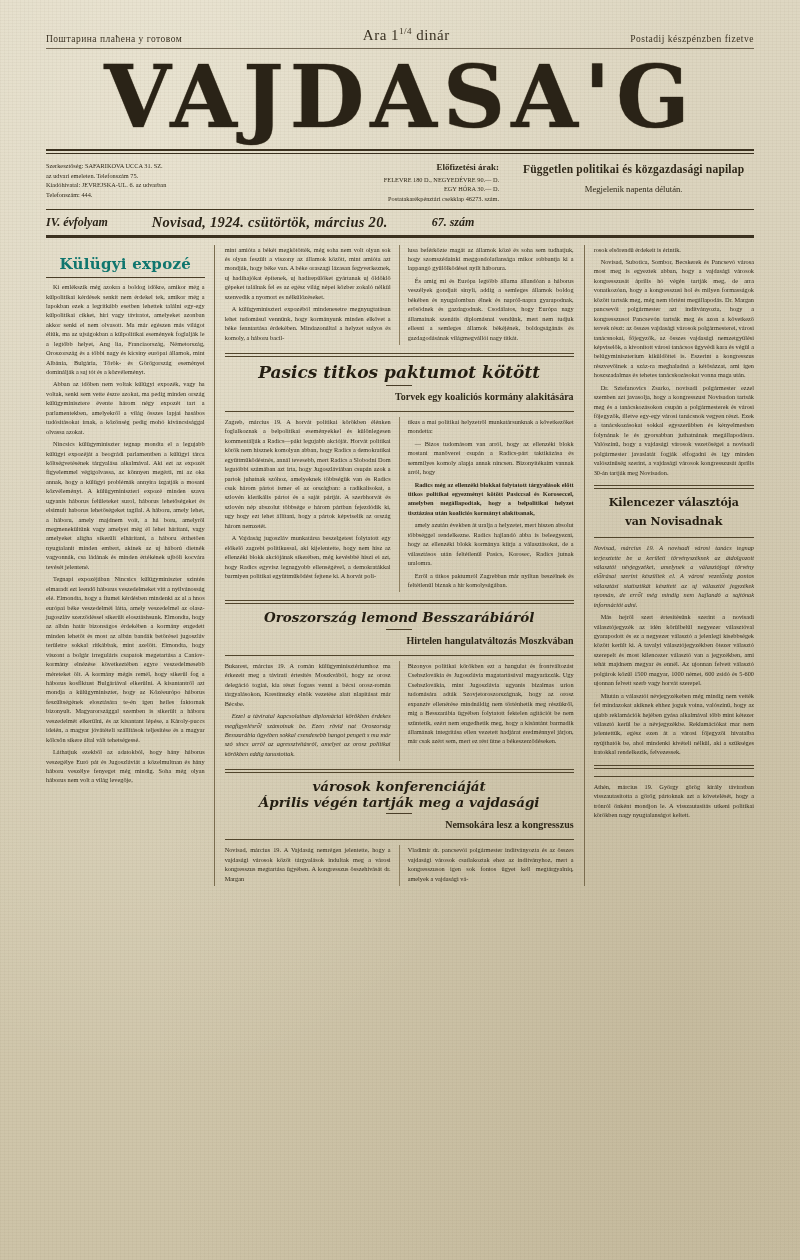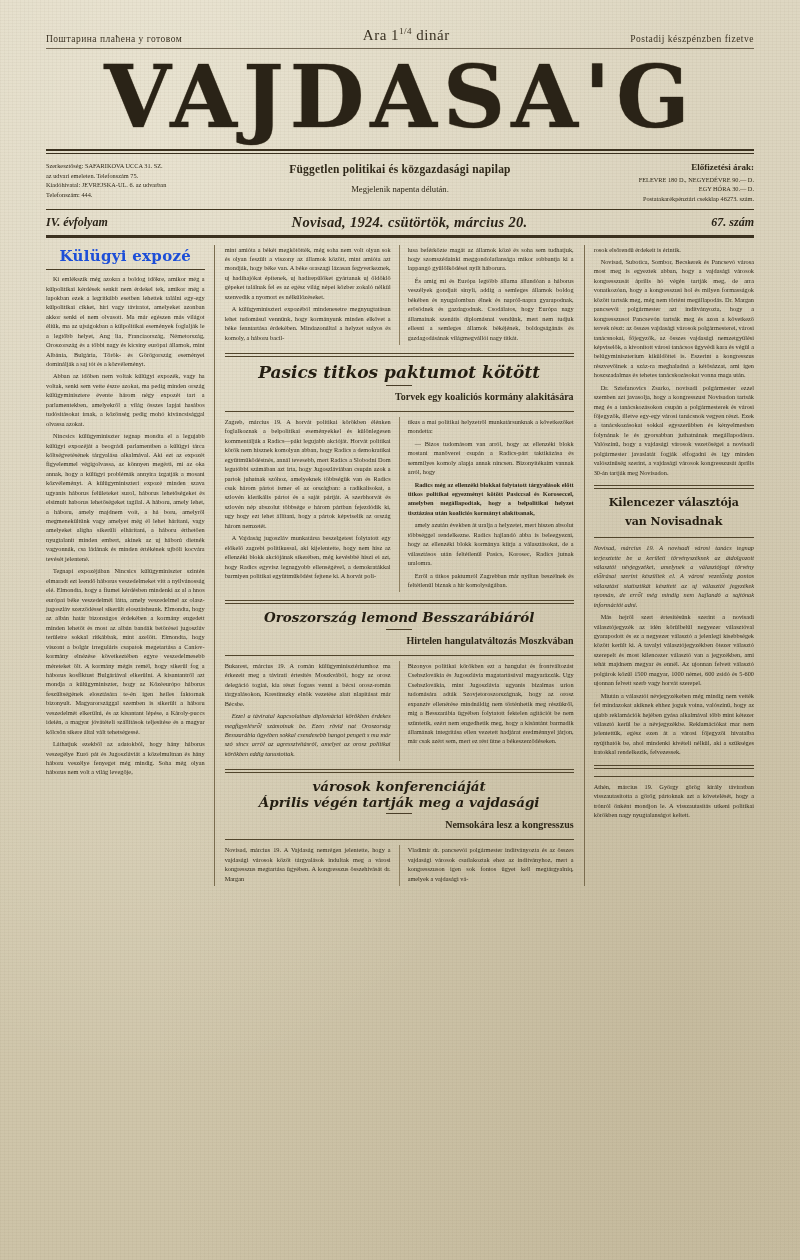--- a/index.html
+++ b/index.html
@@ -57,22 +57,22 @@
   }
   .imprint .col{width:31%;}
   .imprint .col.mid{width:34%;text-align:center;}
   .imprint .col.right{text-align:right;}
   .imprint .mid .tag{font-size:11.5px;font-weight:700;letter-spacing:.2px;}
   .imprint .mid .sub{font-size:8.6px;margin-top:4px;}
   .imprint .right .head{font-weight:700;font-size:9px;}
 
   .rule-med{height:1px;background:#40351f;}
   .issuebar{
-    display:flex;justify-content:space-between;align-items:center;
-    padding:4px 0 4px;font-size:12px;font-weight:700;font-style:italic;
+    display:flex;justify-content:flex-start;align-items:center;
+    padding:4px 0 4px;font-size:12px;font-weight:700;font-style:italic;gap:44px;
   }
   .issuebar .center{font-size:14.5px;font-style:italic;font-weight:700;letter-spacing:.3px;}
   .rule-thick{height:2.5px;background:#3c3220;}
 
   
   .cols{display:flex;margin-top:7px;}
   .col{
     font-size:6.3px;line-height:1.5;text-align:justify;
     color:#2f2819;
     hyphens:auto;
@@ -81,21 +81,21 @@
   .c2{width:356px;padding:0 10px;border-right:1px solid #7a6c4e;}
   .c3{width:184px;padding-left:9px;}
 
   .c2inner{display:flex;}
   .c2a{width:166px;padding-right:8px;border-right:1px solid #8e8061;}
   .c2b{width:166px;padding-left:8px;}
 
   h1.hl{
     font-family:"DejaVu Serif",serif;
     font-weight:700;font-size:15px;text-align:center;
-    margin:0 0 2px;letter-spacing:.3px;color:#1d4ed8;
+    margin:8px 0 2px;letter-spacing:.3px;color:#0f766e;
   }
   h2.hl2{
     font-family:"DejaVu Serif",serif;
     font-weight:700;font-size:17px;font-style:italic;text-align:center;
     margin:0;line-height:1.12;color:#241e12;
   }
   h3.hl3{
     font-family:"DejaVu Serif",serif;
     font-weight:700;font-size:13.5px;font-style:italic;text-align:center;
     margin:0;line-height:1.15;color:#241e12;
@@ -139,29 +139,29 @@
   <div class="underbar"></div>
   <div class="underbar2"></div>
 
   <div class="imprint">
     <div class="col left">
       <div>Szerkesztőség: SAFARIKOVA UCCA 31. SZ.</div>
       <div>az udvari emeleten.        Telefonszám 75.</div>
       <div>Kiadóhivatal: JEVREJSKA-UL. 6. az udvarban</div>
       <div>Telefonszám: 444.</div>
     </div>
-    <div class="col mid">
-      <div class="tag">Független politikai és közgazdasági napilap</div>
-      <div class="sub">Megjelenik napenta délután.</div>
-    </div>
     <div class="col right">
       <div class="head">Előfizetési árak:</div>
       <div>FELEVRE 180 D., NEGYEDÉVRE 90.— D.</div>
       <div>EGY HÓRA 30.— D.</div>
       <div>Postatakarékpénztári csekklap 46273. szám.</div>
+    </div>
+    <div class="col mid">
+      <div class="tag">Független politikai és közgazdasági napilap</div>
+      <div class="sub">Megjelenik napenta délután.</div>
     </div>
   </div>
 
   <div class="rule-med"></div>
   <div class="issuebar">
     <div>IV. évfolyam</div>
     <div class="center">Novisad, 1924. csütörtök, március 20.</div>
     <div>67. szám</div>
   </div>
   <div class="rule-thick"></div>

